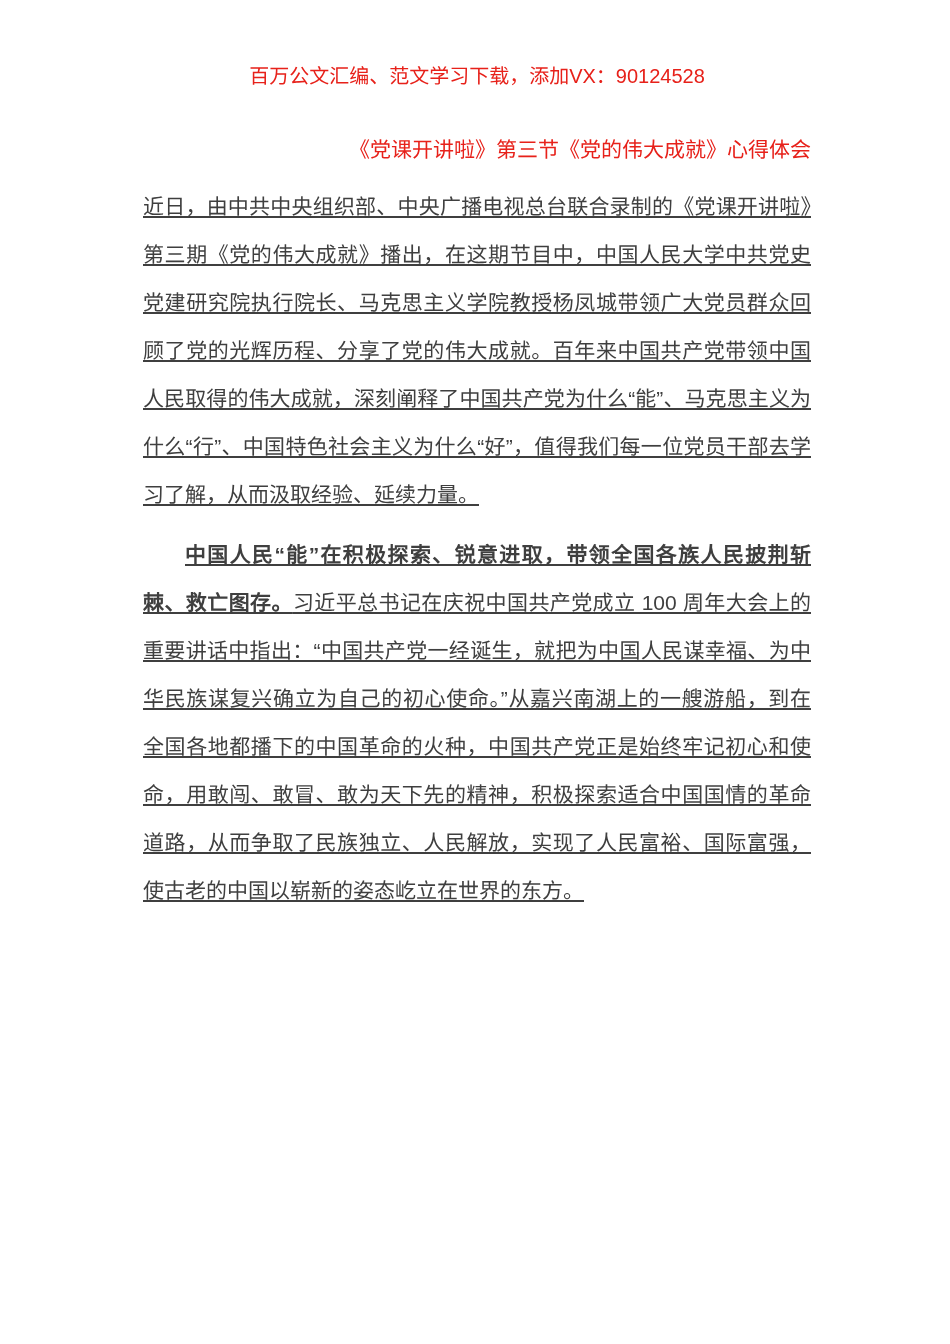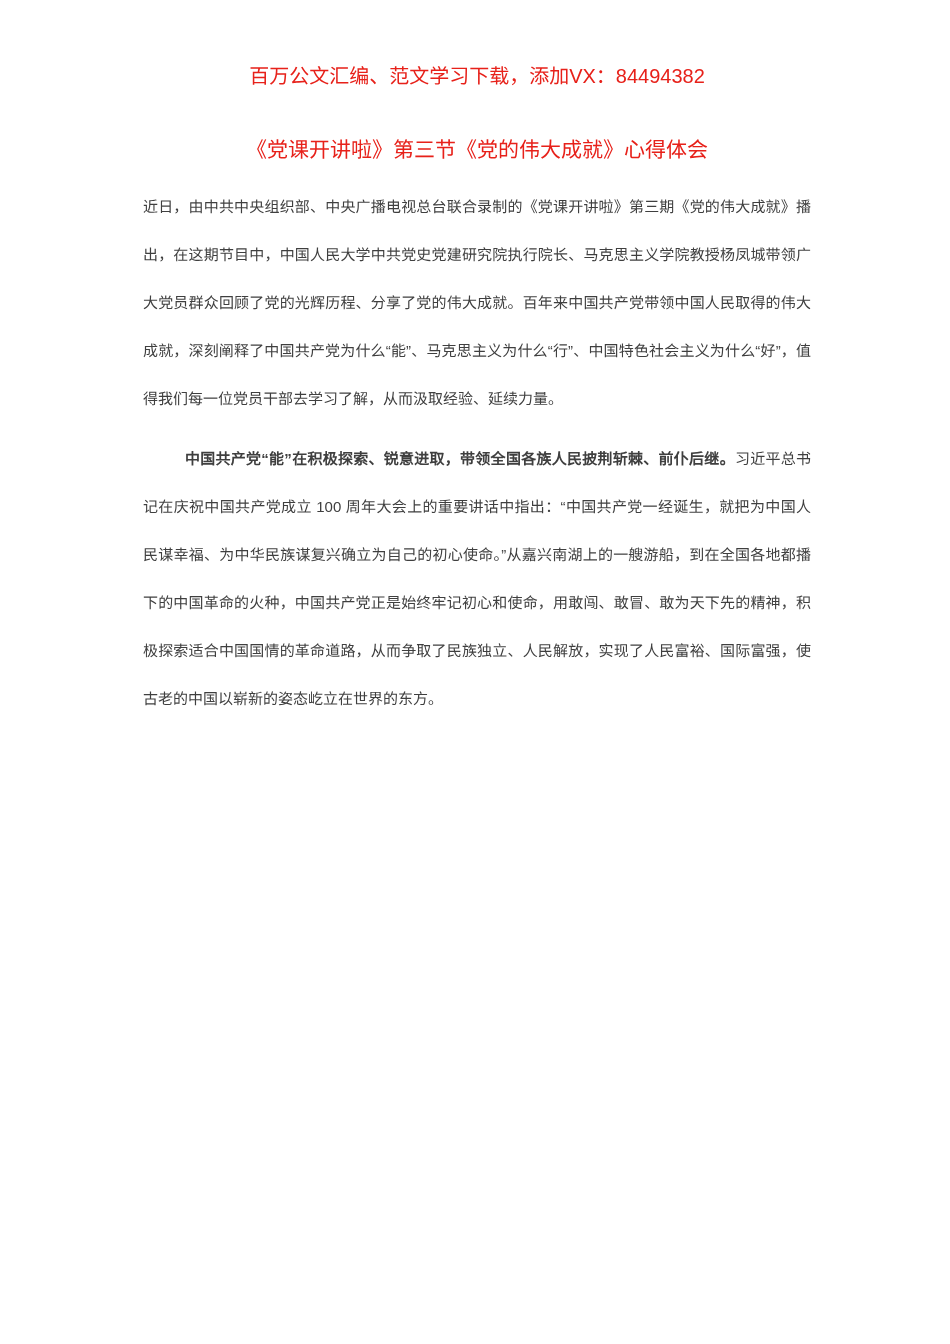--- a/index.html
+++ b/index.html
@@ -27,47 +27,48 @@
   .promo {
     text-align: center;
     color: var(--accent);
     font-size: 20px;
     line-height: 28px;
     font-weight: 400;
     margin: 0;
     white-space: nowrap;
   }
   .doc-title {
-    text-align: center;
+    text-align: right;
     color: var(--accent);
     font-size: 21px;
     line-height: 30px;
     font-weight: 400;
     margin: 45px 0 0 0;
     white-space: nowrap;
   }
   p.para {
     margin: 18px 0 0 0;
-    font-size: 15px;
+    font-size: 21px;
     line-height: 48px;
     color: var(--text);
     text-align: justify;
     word-break: break-all;
+    text-decoration: underline;
   }
   p.para + p.para { margin-top: 12px; }
   p.para.indent { text-indent: 42px; }
   .lead { font-weight: 700; }
 </style>
 </head>
 <body>
 
 <div class="page">
 
-  <div class="promo">百万公文汇编、范文学习下载，添加VX：84494382</div>
+  <div class="promo">百万公文汇编、范文学习下载，添加VX：90124528</div>
 
   <h1 class="doc-title">《党课开讲啦》第三节《党的伟大成就》心得体会</h1>
 
   <p class="para"><span class="lead"></span><span>近日，由中共中央组织部、中央广播电视总台联合录制的《党课开讲啦》第三期《党的伟大成就》播出，在这期节目中，中国人民大学中共党史党建研究院执行院长、马克思主义学院教授杨凤城带领广大党员群众回顾了党的光辉历程、分享了党的伟大成就。百年来中国共产党带领中国人民取得的伟大成就，深刻阐释了中国共产党为什么“能”、马克思主义为什么“行”、中国特色社会主义为什么“好”，值得我们每一位党员干部去学习了解，从而汲取经验、延续力量。</span></p>
 
-  <p class="para indent"><span class="lead">中国共产党“能”在积极探索、锐意进取，带领全国各族人民披荆斩棘、前仆后继。</span><span>习近平总书记在庆祝中国共产党成立 100 周年大会上的重要讲话中指出：“中国共产党一经诞生，就把为中国人民谋幸福、为中华民族谋复兴确立为自己的初心使命。”从嘉兴南湖上的一艘游船，到在全国各地都播下的中国革命的火种，中国共产党正是始终牢记初心和使命，用敢闯、敢冒、敢为天下先的精神，积极探索适合中国国情的革命道路，从而争取了民族独立、人民解放，实现了人民富裕、国际富强，使古老的中国以崭新的姿态屹立在世界的东方。</span></p>
+  <p class="para indent"><span class="lead">中国人民“能”在积极探索、锐意进取，带领全国各族人民披荆斩棘、救亡图存。</span><span>习近平总书记在庆祝中国共产党成立 100 周年大会上的重要讲话中指出：“中国共产党一经诞生，就把为中国人民谋幸福、为中华民族谋复兴确立为自己的初心使命。”从嘉兴南湖上的一艘游船，到在全国各地都播下的中国革命的火种，中国共产党正是始终牢记初心和使命，用敢闯、敢冒、敢为天下先的精神，积极探索适合中国国情的革命道路，从而争取了民族独立、人民解放，实现了人民富裕、国际富强，使古老的中国以崭新的姿态屹立在世界的东方。</span></p>
 
 
 </div>
 
 </body></html>

